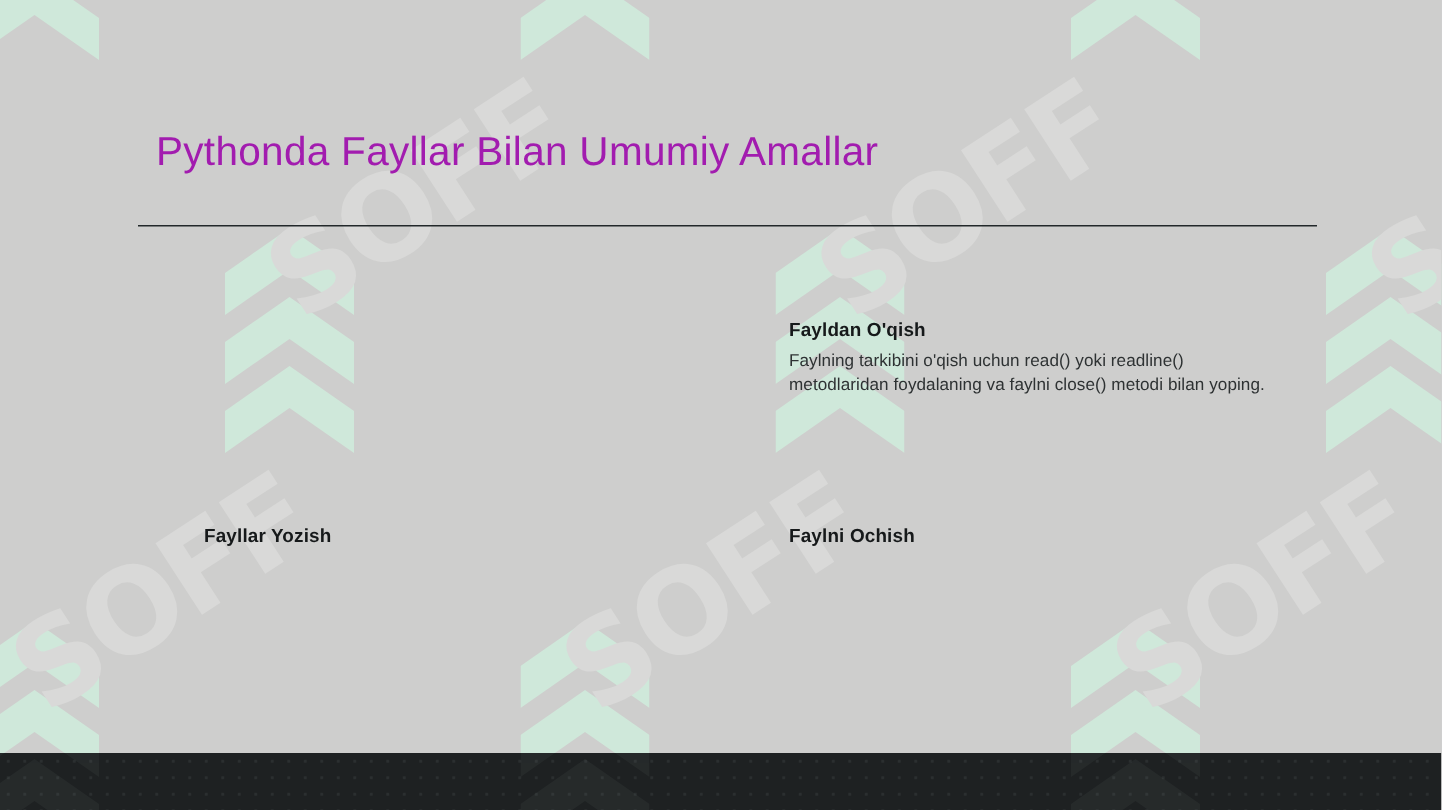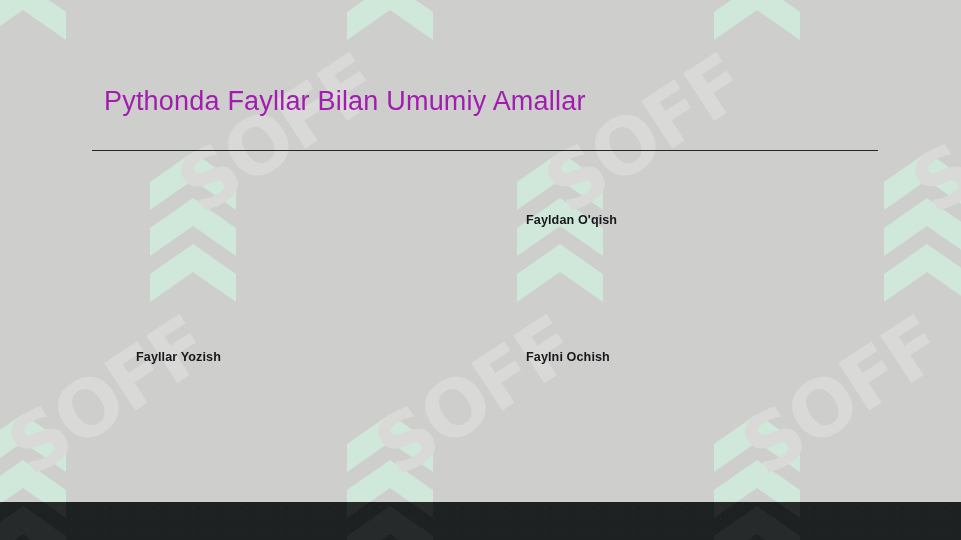--- a/index.html
+++ b/index.html
@@ -242,20 +242,21 @@
 
     <div id="slide-title">Pythonda Fayllar Bilan Umumiy Amallar</div>
 
     <div id="title-rule"></div>
 
     <div class="block col-left row-top">
     </div>
 
     <div class="block col-right row-top">
       <div class="block-heading">Fayldan O'qish</div>
+      <div class="block-body">Faylning tarkibini o'qish uchun read() yoki readline() metodlaridan foydalaning va faylni close() metodi bilan yoping.</div>
     </div>
 
     <div class="block col-left row-bottom">
       <div class="block-heading">Fayllar Yozish</div>
     </div>
 
     <div class="block col-right row-bottom">
       <div class="block-heading">Faylni Ochish</div>
     </div>
 

